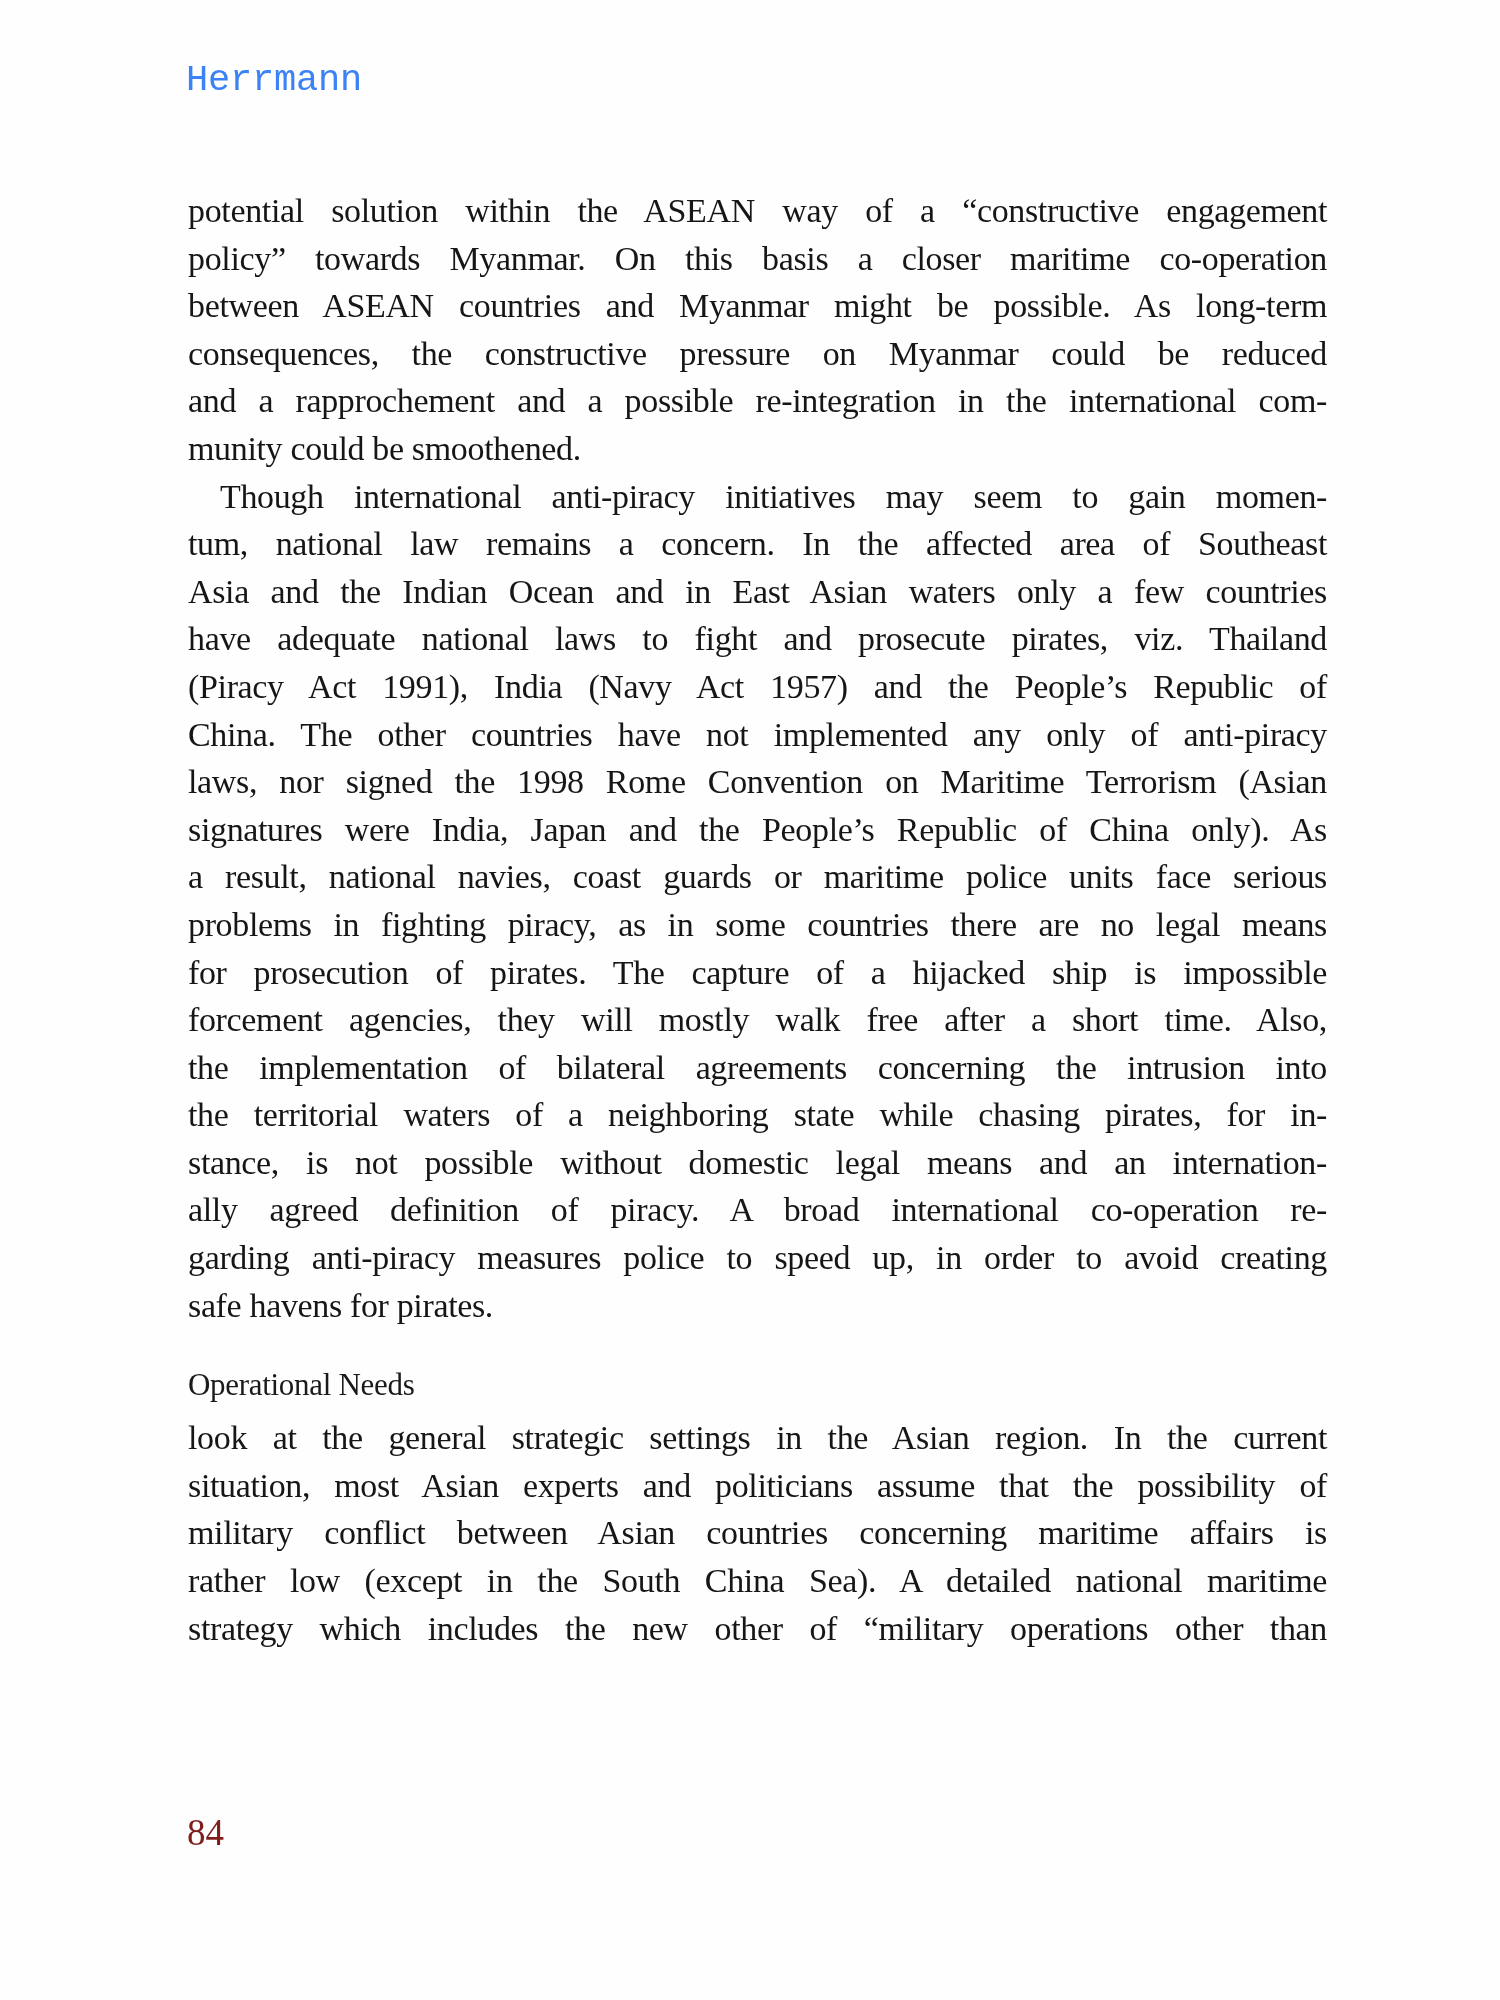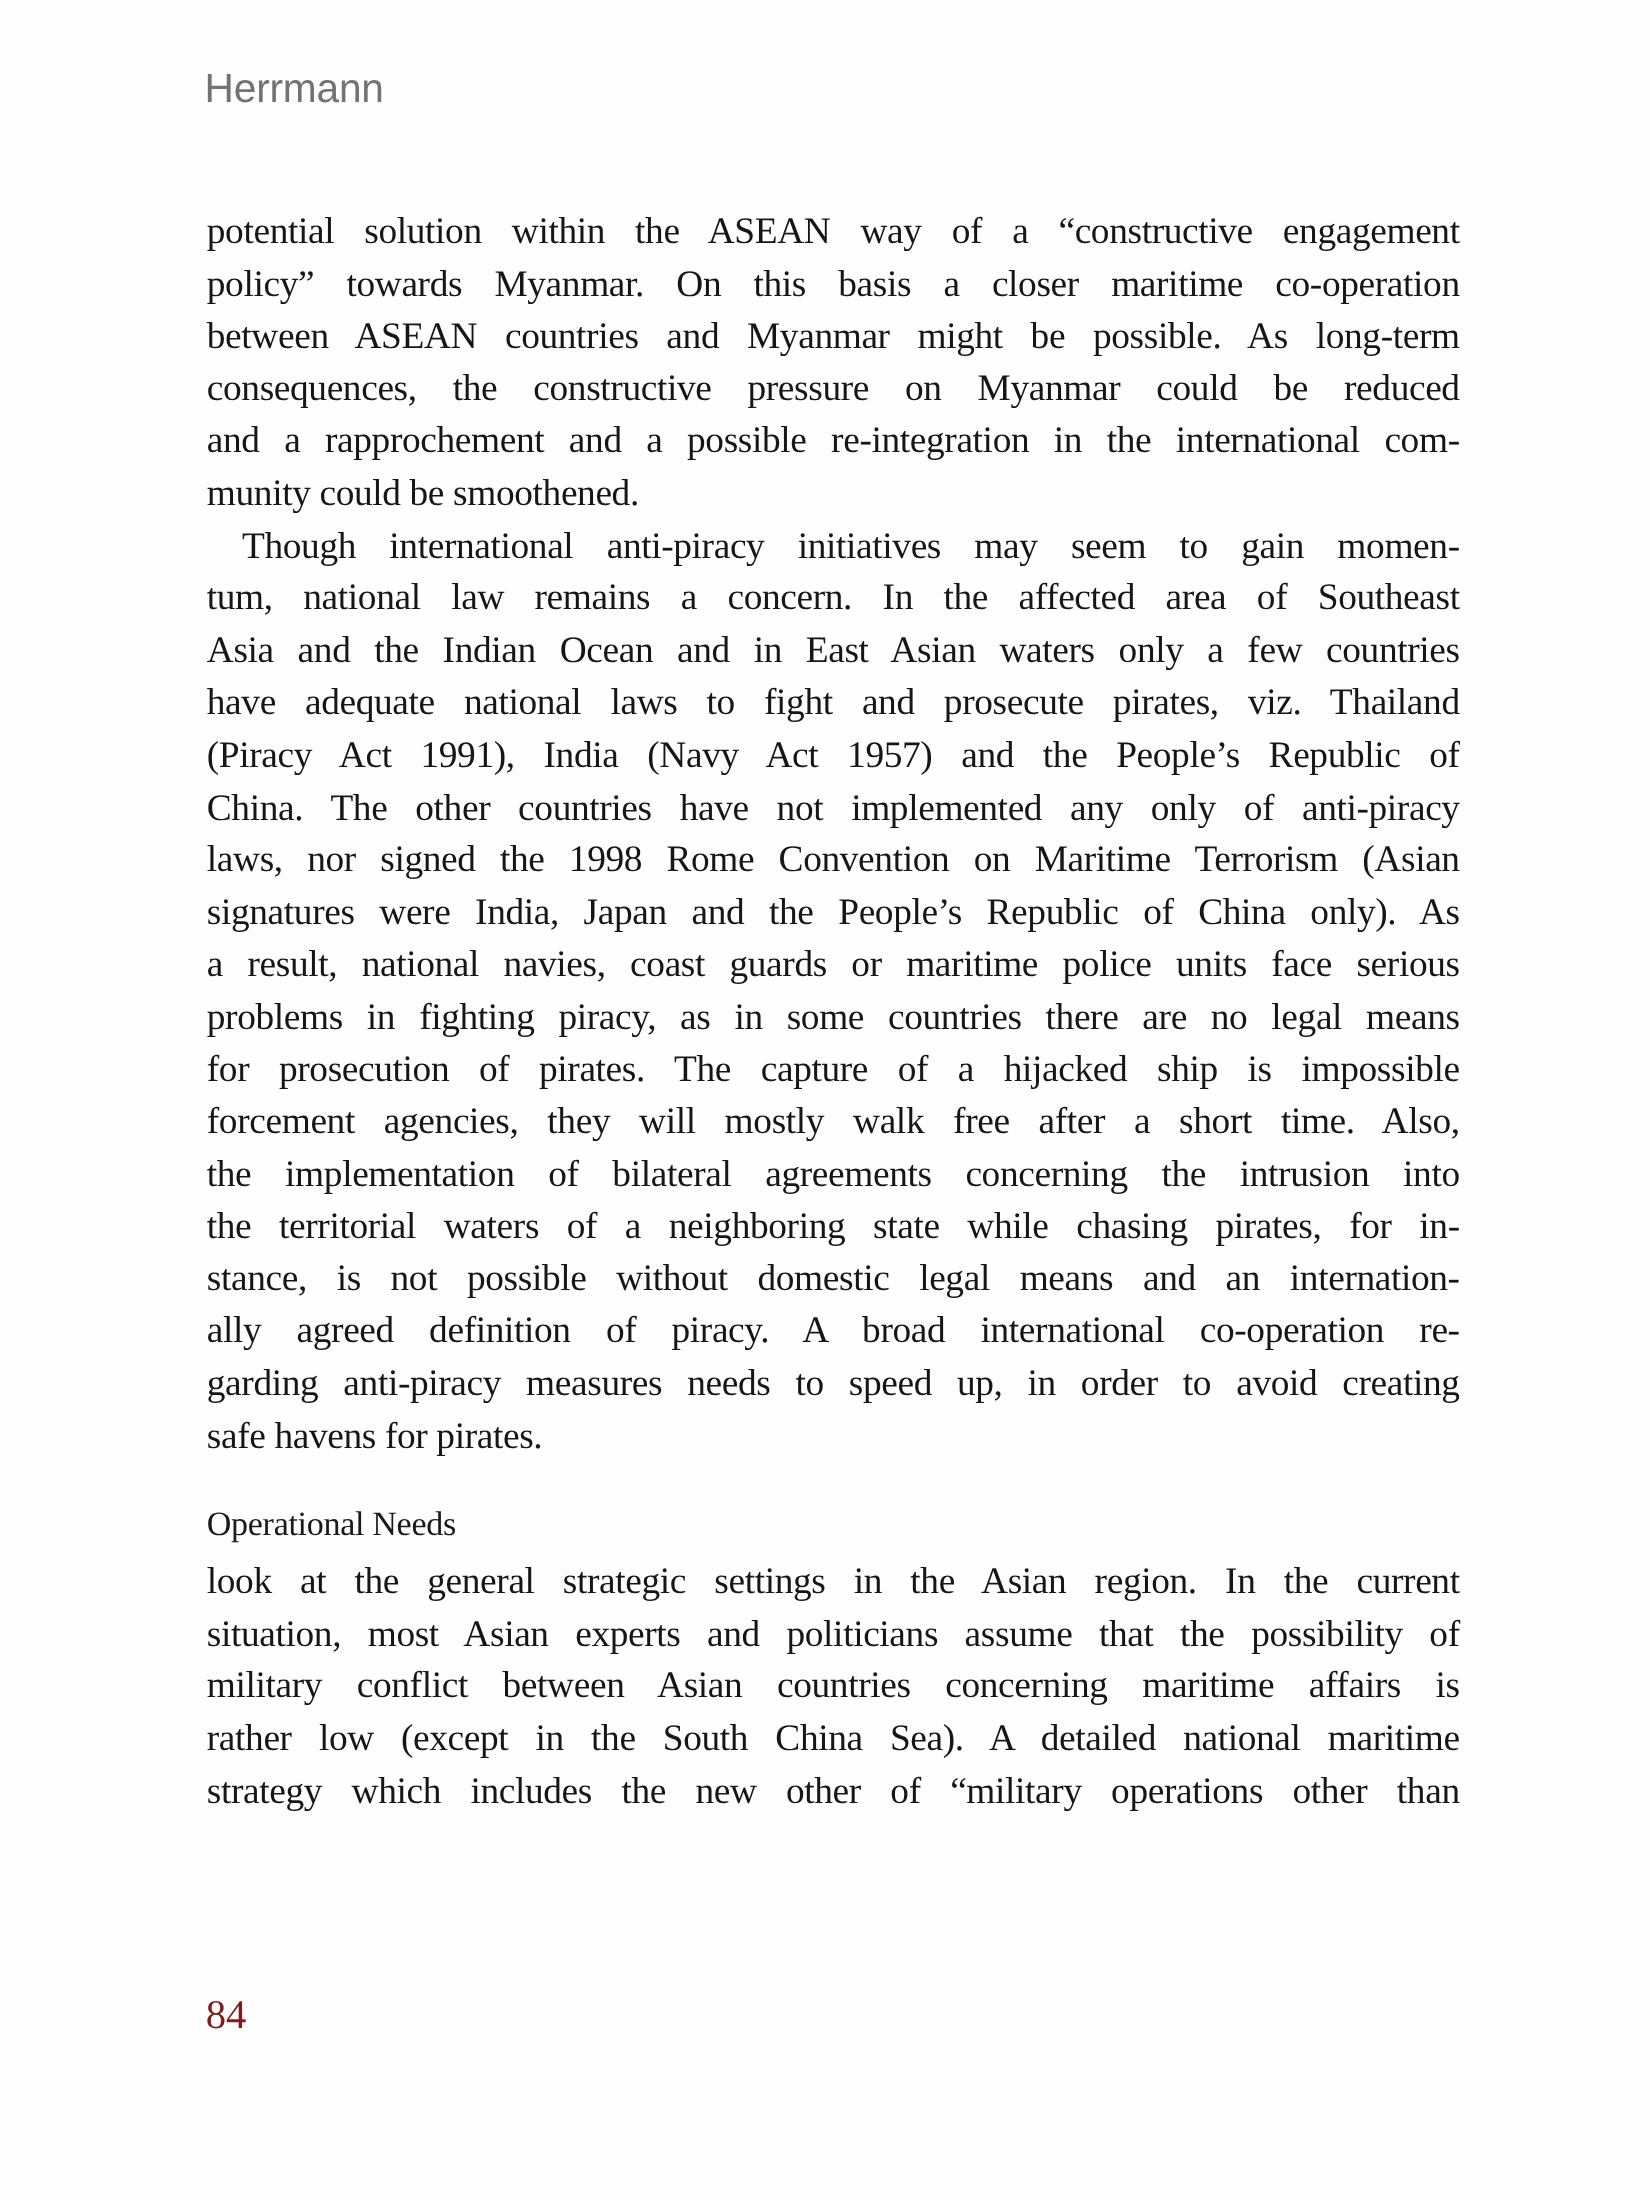--- a/index.html
+++ b/index.html
@@ -1,21 +1,21 @@
 <!DOCTYPE html>
 <html><head>
 <meta charset="utf-8">
 <style>
   html, body { margin: 0; padding: 0; background: #ffffff; }
   body { width: 1500px; height: 2000px; position: relative; overflow: hidden; }
   .page { position: absolute; left: 0; top: 0; width: 1500px; height: 2000px; background: #fefefe; }
   .running-head {
     position: absolute; left: 186px; top: 62px;
-    font-family: Liberation Sans, sans-serif;
-    font-size: 37px; line-height: 37px; color: #737373; letter-spacing: -0.2px;
+    font-family: Liberation Mono, monospace;
+    font-size: 37px; line-height: 37px; color: #3b82f6; letter-spacing: -0.2px;
   }
   .textblock {
     position: absolute; left: 188px; top: 187px; width: 1139px;
     font-family: "Liberation Serif", "DejaVu Serif", serif;
     color: #161616;
   }
   .para { font-size: 34px; line-height: 47.6px; letter-spacing: -0.35px; margin: 0; }
   .para + .para { }
   .ln { display: block; text-align: justify; text-align-last: justify; white-space: normal; }
   .ln.last { text-align: left; text-align-last: left; }
@@ -57,21 +57,21 @@
       <span class="ln">laws, nor signed the 1998 Rome Convention on Maritime Terrorism (Asian</span>
       <span class="ln">signatures were India, Japan and the People’s Republic of China only). As</span>
       <span class="ln">a result, national navies, coast guards or maritime police units face serious</span>
       <span class="ln">problems in fighting piracy, as in some countries there are no legal means</span>
       <span class="ln">for prosecution of pirates. The capture of a hijacked ship is impossible</span>
       <span class="ln">forcement agencies, they will mostly walk free after a short time. Also,</span>
       <span class="ln">the implementation of bilateral agreements concerning the intrusion into</span>
       <span class="ln">the territorial waters of a neighboring state while chasing pirates, for in-</span>
       <span class="ln">stance, is not possible without domestic legal means and an internation-</span>
       <span class="ln">ally agreed definition of piracy. A broad international co-operation re-</span>
-      <span class="ln">garding anti-piracy measures needs to speed up, in order to avoid creating</span>
+      <span class="ln">garding anti-piracy measures police to speed up, in order to avoid creating</span>
       <span class="ln last">safe havens for pirates.</span>
     </p>
 
     <h2 class="section-heading">Operational Needs</h2>
 
     <p class="para">
       <span class="ln">look at the general strategic settings in the Asian region. In the current</span>
       <span class="ln">situation, most Asian experts and politicians assume that the possibility of</span>
       <span class="ln">military conflict between Asian countries concerning maritime affairs is</span>
       <span class="ln">rather low (except in the South China Sea). A detailed national maritime</span>

